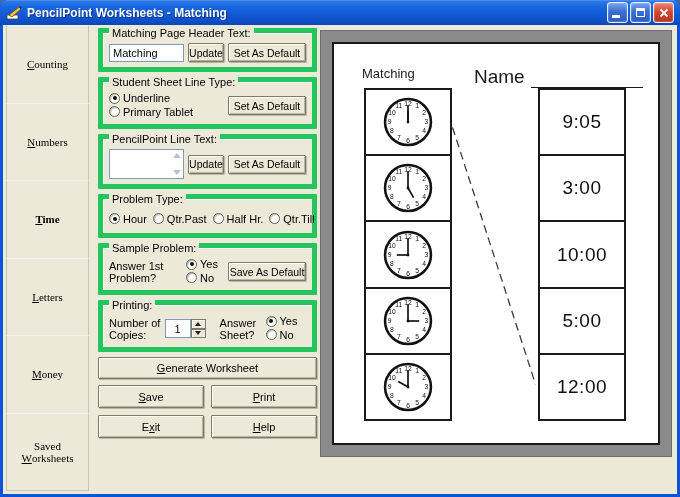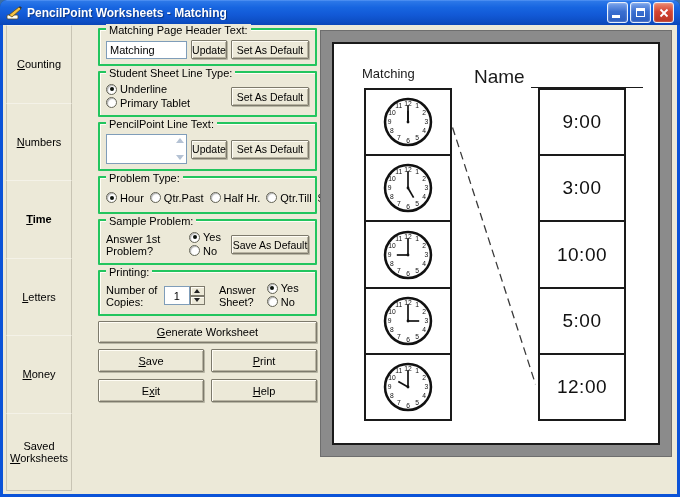--- a/index.html
+++ b/index.html
@@ -21,30 +21,30 @@
     display:flex; align-items:center; justify-content:center; position:relative;
     background:linear-gradient(180deg,#7ba5ec 0%,#3a6fd0 45%,#2a5cbf 100%); box-shadow:inset 0 0 2px rgba(255,255,255,.5); }
   .winbtn.close { background:linear-gradient(180deg,#ec8a70 0%,#d44432 45%,#b83522 100%); }
   .glyph-min { width:8px; height:3px; background:#fff; position:absolute; left:4px; bottom:4px; }
   .glyph-max { width:9px; height:9px; border:1px solid #fff; border-top:3px solid #fff; }
 
   
   .client { position:absolute; left:3px; top:25px; right:3px; bottom:3px; background:#ece9d8; }
 
   
-  .sidebar { position:absolute; left:3px; top:1px; width:66px; height:465px;
-    display:flex; flex-direction:column; }
+  .sidebar { position:absolute; left:3px; top:1px; width:83px; height:465px;
+    display:flex; flex-direction:column;font-family:Liberation Serif, serif; }
   .side-tab { flex:1; background:#ece9d8; border:1px solid #c8c4b4; border-top-color:#f4f2e8;
     margin-top:-1px; display:flex; align-items:center; justify-content:center; text-align:center;
     cursor:default; padding:4px; }
   .side-tab.selected { font-weight:bold; }
 
   
   .controls { position:absolute; left:95px; top:3px; width:219px; }
-  .group { position:relative; border:2px solid #22c55e; border-radius:1px;
+  .group { position:relative; border:5px solid #22c55e; border-radius:1px;
     box-shadow:inset 1px 1px 0 #fffef6; padding:10px 6px 5px 6px; margin-bottom:5px; background:#ece9d8; }
   .group-legend { position:absolute; top:-6px; left:6px; background:#ece9d8; padding:0 3px; font-size:11px; }
   .row { display:flex; align-items:center; gap:4px; }
 
   .btn { background:#ece9d8; border:1px solid #7d7a6c; border-radius:1px;
     box-shadow:inset 1px 1px 0 #fffdf5, inset -1px -1px 0 #b8b4a2, 1px 1px 0 rgba(90,88,70,.35);
     font-family:"Liberation Sans", sans-serif; font-size:10.5px; padding:0 4px; height:19px;
     display:flex; align-items:center; justify-content:center; white-space:nowrap; cursor:default; }
   .btn.w-def { width:78px; flex:0 0 auto; }
   .btn.w-upd { width:36px; flex:0 0 auto; }
@@ -371,21 +371,21 @@
                 <text x="21.4" y="37.5" font-size="12" text-anchor="middle" font-family="Liberation Sans, sans-serif" fill="#111">10</text>
                 <text x="33.5" y="25.4" font-size="12" text-anchor="middle" font-family="Liberation Sans, sans-serif" fill="#111">11</text>
                 <text x="50.0" y="21.0" font-size="12" text-anchor="middle" font-family="Liberation Sans, sans-serif" fill="#111">12</text>
     <line x1="50" y1="50" x2="50" y2="20" stroke="#111" stroke-width="3"></line>
     <line x1="50" y1="50" x2="32.7" y2="40.0" stroke="#111" stroke-width="3"></line>
     <circle cx="50" cy="50" r="2.5" fill="#111"></circle>
               </svg>
             </div>
           </div>
         <div class="ws-col answers">
-            <div class="ws-cell ans">9:00</div>
+            <div class="ws-cell ans">9:05</div>
             <div class="ws-cell ans">3:00</div>
             <div class="ws-cell ans">10:00</div>
             <div class="ws-cell ans">5:00</div>
             <div class="ws-cell ans">12:00</div>
           </div>
         <svg class="connector" viewBox="0 0 328 403">
           <line x1="120" y1="84" x2="204" y2="344" stroke="#3a3a3a" stroke-width="1.3" stroke-dasharray="8,5"></line>
         </svg>
       </div>
     </div>

